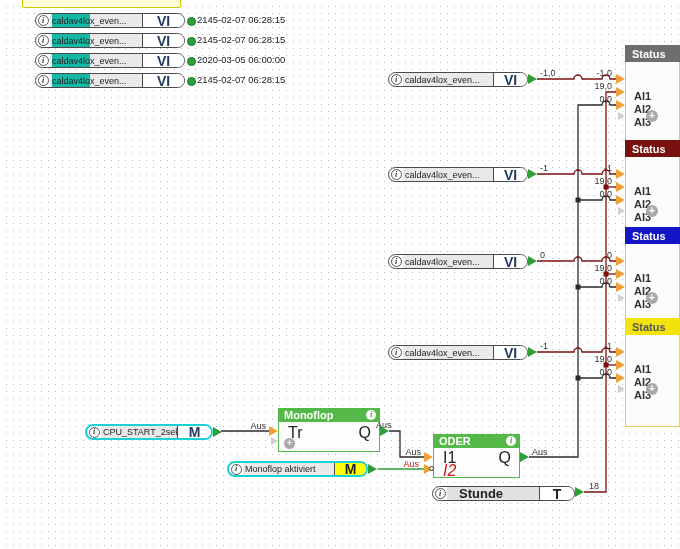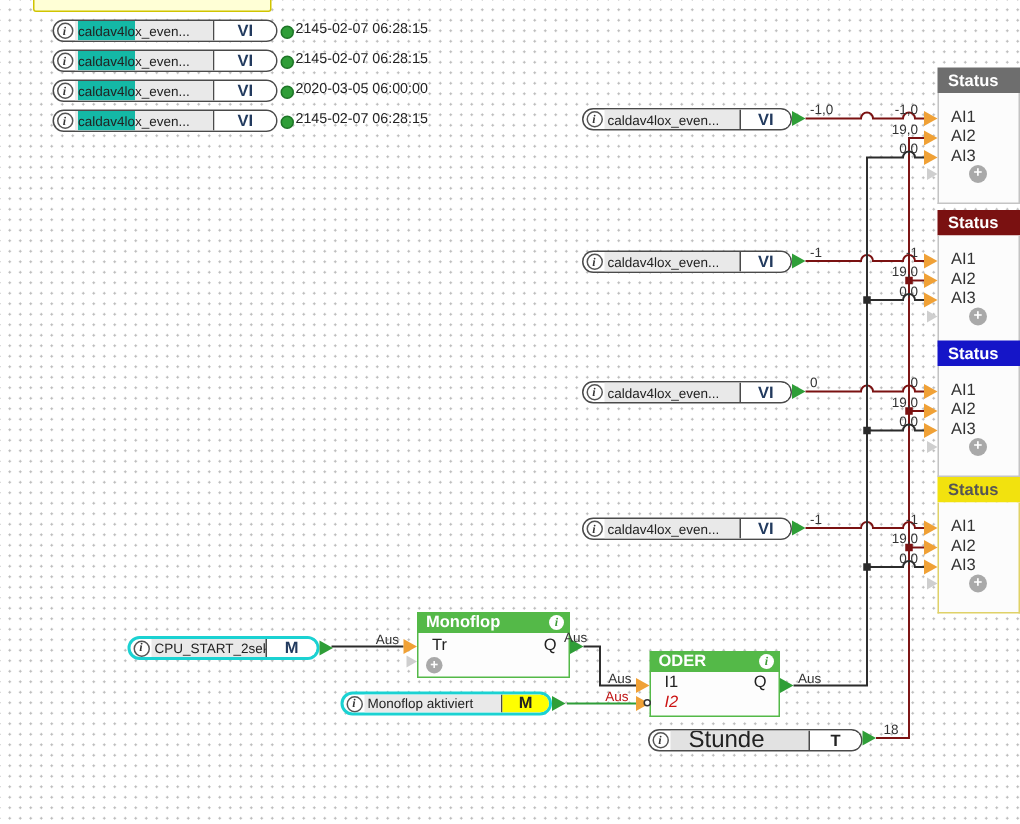--- a/index.html
+++ b/index.html
@@ -12,52 +12,52 @@
   .pill{position:absolute;height:15px;border:1px solid #4a4a4a;border-radius:8px;background:#fff;
     display:flex;align-items:center;font-size:9px;color:#222;overflow:hidden;z-index:2;box-sizing:border-box;}
   .pill.cyan{border:2px solid #1bd2d2;height:16px;}
   .pill .info{width:14px;display:flex;justify-content:center;align-items:center;flex:0 0 auto;}
   .icon-i{width:9px;height:9px;border:1px solid #555;border-radius:50%;
     font-family:"Liberation Serif",serif;font-style:italic;font-weight:bold;font-size:8px;color:#333;
     display:flex;align-items:center;justify-content:center;line-height:1;background:#fff;}
   .pill .txt{flex:1;background:#e9e9e9;height:100%;display:flex;align-items:center;
     padding:0 2px;border-right:1px solid #4a4a4a;white-space:nowrap;overflow:hidden;}
   .pill .txt .hl{background:#14b8a6;height:100%;display:flex;align-items:center;}
-  .pill .port{text-align:center;font-weight:bold;font-size:11px;color:#223a5e;background:#fff;
+  .pill .port{text-align:center;font-weight:bold;font-size:14px;color:#223a5e;background:#fff;
     height:100%;display:flex;align-items:center;justify-content:center;flex:0 0 auto;}
   .pill .port.yellow{background:#ffff00;color:#222;}
   .in-arrow{position:absolute;width:0;height:0;border-top:5px solid transparent;
     border-bottom:5px solid transparent;border-left:9px solid #f0a136;z-index:2;}
   .in-arrow.sm{border-top-width:4px;border-bottom-width:4px;border-left-width:7px;border-left-color:#cfcfcf;}
   .out-arrow{position:absolute;width:0;height:0;border-top:5px solid transparent;
     border-bottom:5px solid transparent;border-left:9px solid #2f9e38;z-index:2;}
   .dot-green{position:absolute;width:7px;height:7px;border-radius:50%;background:#2f9e38;
     border:1px solid #1d7527;z-index:2;}
   .neg-circle{position:absolute;width:5px;height:5px;border-radius:50%;background:#fff;
     border:1px solid #333;z-index:3;box-sizing:border-box;}
   .vlabel{position:absolute;font-size:9px;color:#333;z-index:3;white-space:nowrap;}
   .vlabel.r{text-align:right;width:28px;}
   .vlabel.red{color:#c01414;}
   .ts{position:absolute;font-size:9.5px;color:#222;z-index:2;white-space:nowrap;}
   .status{position:absolute;width:55px;z-index:2;}
   .status .hd{height:17px;display:flex;align-items:center;padding-left:7px;
     font-weight:bold;font-size:11px;box-sizing:border-box;}
   .status .bd{background:#fcfcfc;border:1px solid #c4c4c4;border-top:none;height:63px;
-    padding-top:10px;box-sizing:content-box;}
+    padding-top:28px;box-sizing:content-box;font-weight:bold;}
   .status .row{height:13px;line-height:13px;padding-left:8px;font-size:11px;color:#333;}
   .plus{position:absolute;width:12px;height:12px;border-radius:50%;background:#a9a9a9;color:#fff;
     font-weight:bold;font-size:10px;line-height:12px;text-align:center;z-index:3;}
   .fhd{position:absolute;background:#54b948;color:#fff;font-weight:bold;font-size:11px;
     display:flex;align-items:center;justify-content:space-between;padding:0 4px 0 6px;z-index:2;box-sizing:border-box;}
   .fbd{position:absolute;background:#fdfdfd;border:1px solid #54b948;border-top:none;
     font-size:11px;color:#222;z-index:2;box-sizing:border-box;}
   .icon-i-w{width:10px;height:10px;border-radius:50%;background:#fff;color:#3d9a36;
     font-family:"Liberation Serif",serif;font-style:italic;font-weight:bold;font-size:8px;
     display:flex;align-items:center;justify-content:center;line-height:1;}
-  .fbd .lab{position:absolute;font-size:11px;}
+  .fbd .lab{position:absolute;font-size:16px;}
   .partial-top{position:absolute;left:22px;top:-9px;width:157px;height:15px;background:#ffffd6;
     border:1px solid #d0c400;border-radius:2px;z-index:2;}
 </style>
 </head>
 <body>
 
 <div id="canvas">
 
   <svg class="wires" width="680" height="549">
 
@@ -303,21 +303,21 @@
       </span>
     <span class="txt">Monoflop aktiviert</span>
     <span class="port yellow" style="width:31px;">M</span>
   </div>
   <span class="out-arrow" style="left:368px;top:464px;"></span>
 
   <div class="pill" style="left:432px;top:486px;width:143px;">
     <span class="info">
         <span class="icon-i">i</span>
       </span>
-    <span class="txt" style="font-weight:normal;font-size:16px;background:#e2e2e2;padding-left:12px;">Stunde</span>
+    <span class="txt" style="font-weight:bold;font-size:13px;background:#e2e2e2;padding-left:12px;">Stunde</span>
     <span class="port" style="width:34px;color:#222;">T</span>
   </div>
   <span class="out-arrow" style="left:575px;top:487px;"></span>
   <span class="vlabel" style="left:589px;top:481px;">18</span>
 
   <span class="vlabel r" style="left:244px;top:421px;width:22px;">Aus</span>
   <span class="vlabel" style="left:376px;top:420px;">Aus</span>
   <span class="vlabel r" style="left:399px;top:447px;width:22px;">Aus</span>
   <span class="vlabel r red" style="left:397px;top:459px;width:22px;">Aus</span>
   <span class="vlabel" style="left:532px;top:447px;">Aus</span>

